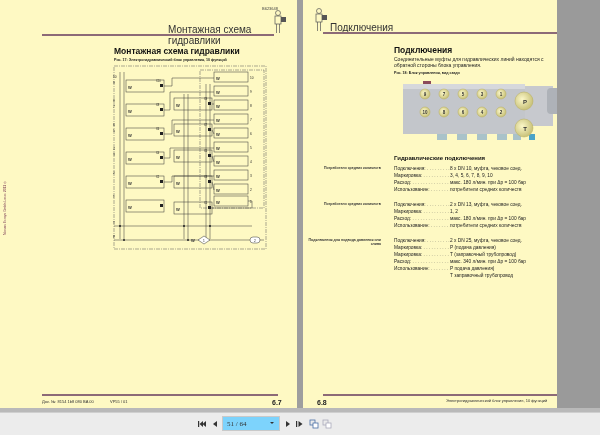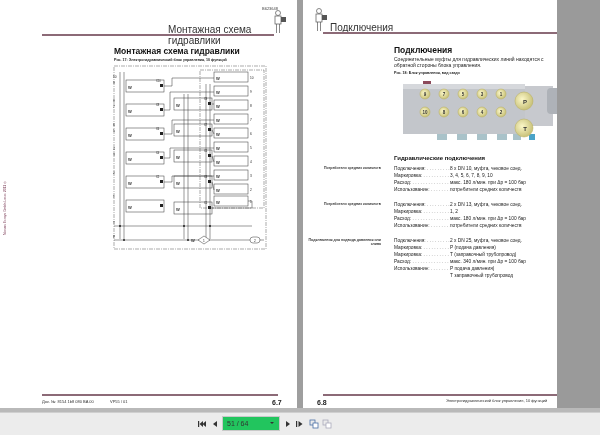--- a/index.html
+++ b/index.html
@@ -1,20 +1,20 @@
 <!DOCTYPE html>
 <html><head>
 <meta charset="utf-8">
 <style>
   * { box-sizing: border-box; margin: 0; padding: 0; }
   html, body { width: 600px; height: 435px; overflow: hidden; }
   body { background: #e7e7e7; font-family: "Liberation Sans", sans-serif; position: relative; }
 
   .viewer { position: absolute; left: 0; top: 0; width: 600px; height: 412px; background: #9a9a9a; }
-  .page { position: absolute; top: 0; height: 408px; background: #ffffff; overflow: hidden; }
+  .page { position: absolute; top: 0; height: 408px; background: #fef9c3; overflow: hidden; }
   .page-left { left: 0; width: 297px; }
   .page-right { left: 303px; width: 254px; }
   .gutter { position: absolute; left: 297px; top: 0; width: 6px; height: 412px; background: #9e9e9e; }
   .shadow-bottom { position: absolute; left: 0; top: 408px; width: 600px; height: 4px; background: #b9b9b9; }
 
   .docid { position: absolute; font-size: 4px; color: #444; }
   .header-title { position: absolute; font-size: 10px; color: #333; }
   .header-rule { position: absolute; height: 2px; background: #8c6a77; }
   .footer-rule { position: absolute; height: 2px; background: #8c6a77; }
 
@@ -33,21 +33,21 @@
   .conn-group { position: absolute; left: 0; width: 297px; }
   .group-label { position: absolute; left: 0; width: 60px; text-align: right; font-size: 3.5px; font-weight: bold; color: #333; line-height: 4.2px; }
   .spec-row { position: absolute; left: 66px; width: 200px; font-size: 4.8px; color: #222; white-space: nowrap; display: flex; }
   .spec-key { width: 56px; overflow: hidden; color: #222; }
   .spec-key::after { content: " . . . . . . . . . . . . . . . . . . . . ."; color: #555; }
   .spec-val { flex: 1; }
 
   
   .toolbar { position: absolute; left: 0; top: 412px; width: 600px; height: 23px; background: #ececec; border-top: 1px solid #cfcfcf; }
   .tb-btn { position: absolute; top: 6px; width: 10px; height: 10px; font-size: 8px; line-height: 10px; color: #333; text-align: center; cursor: pointer; }
-  .page-input { position: absolute; left: 222px; top: 3px; width: 58px; height: 15px; background: #22c55e; border: 1px solid #c9c9c9; font-size: 7px; color: #333; padding: 3px 4px; font-family: Liberation Sans, sans-serif; }
+  .page-input { position: absolute; left: 222px; top: 3px; width: 58px; height: 15px; background: #7dd3fc; border: 1px solid #c9c9c9; font-size: 7px; color: #333; padding: 3px 4px; font-family: Liberation Serif, serif; }
   .dd-arrow { position: absolute; left: 270px; top: 9px; width: 0; height: 0; border-left: 2px solid transparent; border-right: 2px solid transparent; border-top: 2px solid #333; }
 </style>
 </head>
 <body>
 
 <div class="viewer">
 
   <div class="page page-left">
     <div class="docid" style="left:262px; top:6px;">B623648</div>
 

